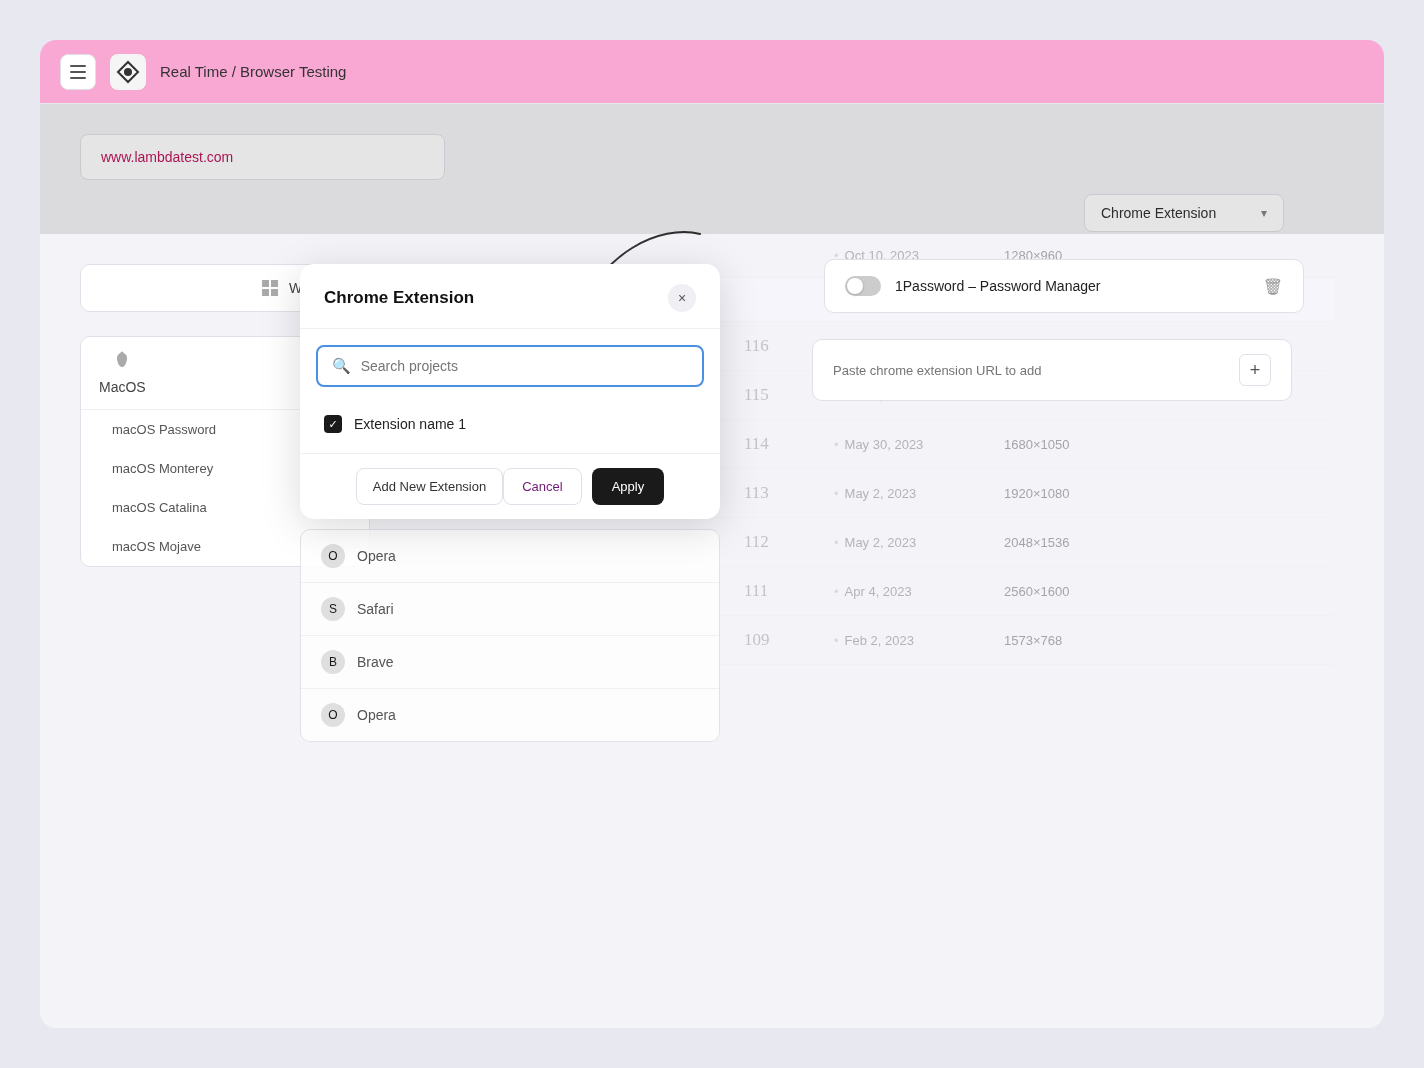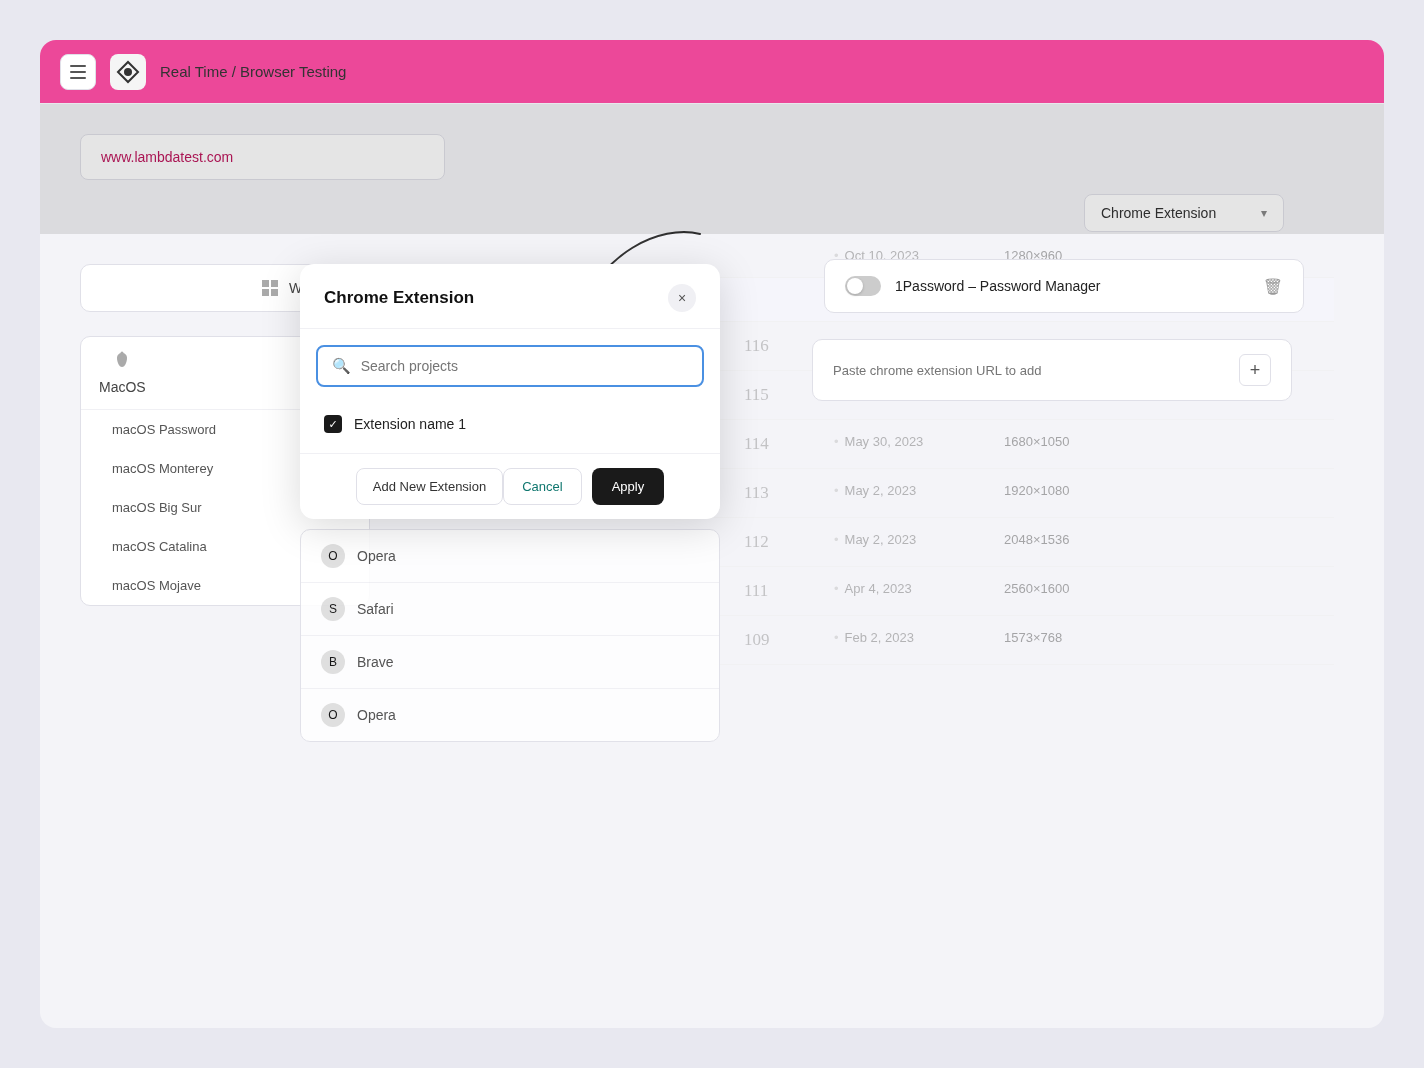--- a/index.html
+++ b/index.html
@@ -19,21 +19,21 @@
       left: 40px;
       right: 40px;
       bottom: 40px;
       background: #f4f4f8;
       border-radius: 16px;
       overflow: hidden;
     }
 
     
     .topbar {
-      background: #ec4899;
+      background: #f9a8d4;
       height: 64px;
       display: flex;
       align-items: center;
       padding: 0 20px;
       gap: 14px;
       border-bottom: 1px solid #e8e8ec;
     }
 
     .menu-btn {
       width: 36px;
@@ -151,21 +151,21 @@
 
     .macos-item.active {
       border-left: 3px solid #444;
       background: #f8f8fc;
       color: #222;
       font-weight: 500;
     }
 
     .table-row-item {
       display: flex;
-      align-items: flex-start;
+      align-items: center;
       padding: 14px 30px;
       border-bottom: 1px solid #eee;
       gap: 40px;
     }
 
     .table-num { width: 50px; font-size: 17px; color: #888; font-family: Liberation Serif, serif; }
     .table-date { width: 130px; font-size: 13px; color: #666; }
     .table-res { font-size: 13px; color: #444; font-weight: 500; }
 
     .dot { color: #bbb; margin-right: 6px; }
@@ -444,21 +444,21 @@
       display: flex;
       gap: 10px;
     }
 
     .cancel-btn {
       border: 1px solid #e0e0e8;
       background: white;
       border-radius: 8px;
       padding: 10px 18px;
       font-size: 13px;
-      color: #0f766e;
+      color: #701a75;
       cursor: pointer;
     }
 
     .apply-btn {
       background: #1a1a1a;
       color: white;
       border: none;
       border-radius: 8px;
       padding: 10px 20px;
       font-size: 13px;
@@ -514,21 +514,20 @@
               <path d="M9 2 C6 2 4 4 4 7 C4 11 6 16 9 16 C12 16 14 11 14 7 C14 4 12 2 9 2Z" fill="#aaa"></path>
               <circle cx="9" cy="2" r="1.5" fill="#aaa"></circle>
             </svg>
             <span>MacOS</span>
           </div>
           <span class="chevron-down">⌄</span>
         </div>
         <div class="macos-items">
           <div class="macos-item">macOS Password</div>
           <div class="macos-item">macOS Monterey</div>
-          <div class="macos-item">macOS Big Sur</div>
           <div class="macos-item">macOS Catalina</div>
           <div class="macos-item">macOS Mojave</div>
         </div>
       </div>
     </div>
 
     <div style="position:absolute;right:50px;top:130px;width:620px;opacity:0.45;filter:blur(0.5px);">
       <div class="table-row-item">
           <span class="table-num"></span>
           <span class="table-date"><span class="dot">•</span>Oct 10, 2023</span>

